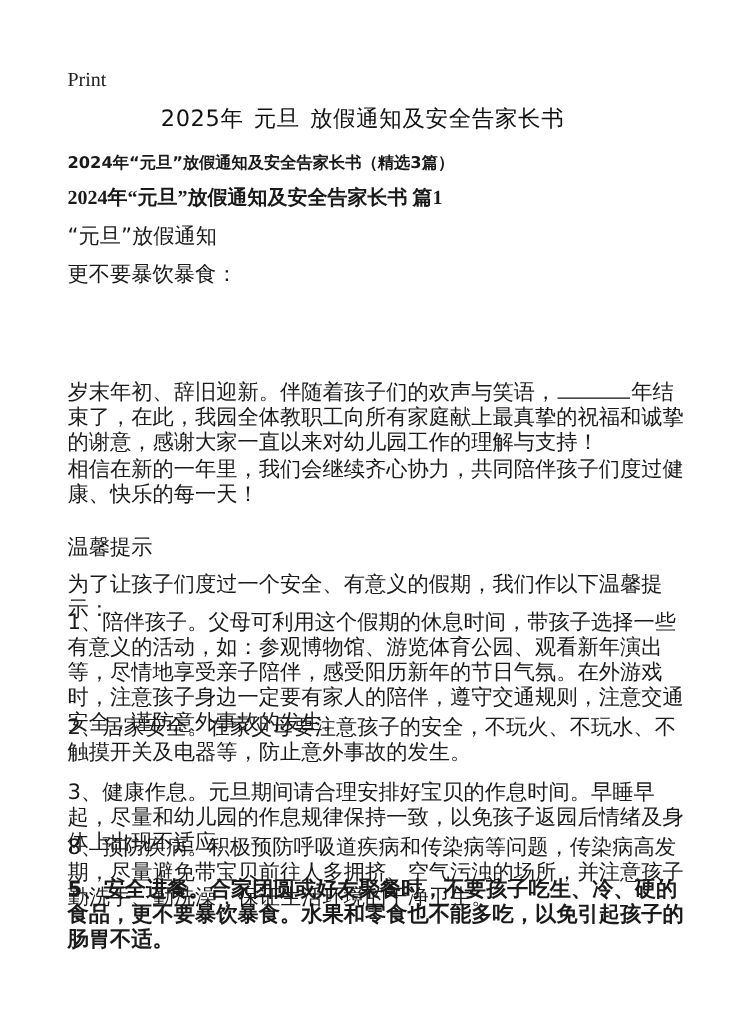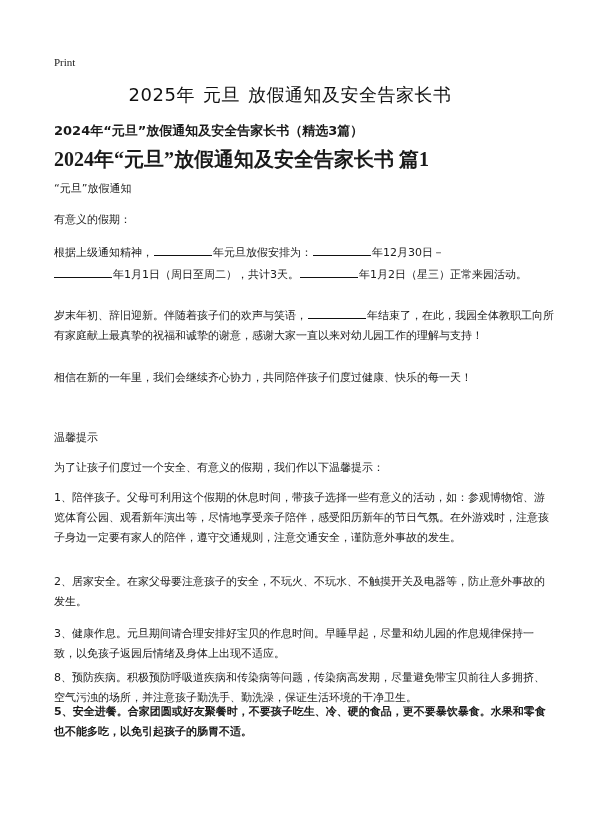--- a/index.html
+++ b/index.html
@@ -1,44 +1,41 @@
 <!DOCTYPE html>
 <html><head>
 <meta charset="utf-8">
 <style>
   html, body { margin: 0; padding: 0; background: #ffffff; }
   body { width: 600px; height: 828px; overflow: hidden; position: relative; color: #111; font-family: "DejaVu Sans", sans-serif; }
   .page { position: absolute; left: 0; top: 0; width: 600px; height: 828px; }
-  .print { position: absolute; left: 54px; top: 56px; font-family: "Liberation Serif", serif; font-size: 11px; color: #222; }
+  .print { position: absolute; left: 54px; top: 56px; font-family: "Liberation Serif", serif; font-size: 16px; color: #222; }
   .title { position: absolute; left: 0; width: 580px; top: 83px; text-align: center; font-size: 18px; letter-spacing: 0.5px; color: #111; }
   .title span { margin: 0 4px; }
-  .p { position: absolute; left: 54px; width: 500px; font-size: 11px; line-height: 20px; color: #1a1a1a; }
+  .p { position: absolute; left: 54px; width: 500px; font-size: 17px; line-height: 20px; color: #1a1a1a; }
   .subtitle { top: 121px; font-size: 13px; font-weight: bold; }
-  .h2 { top: 149px; font-family: "Liberation Serif", "DejaVu Serif", serif; font-weight: bold; font-size: 20px; }
+  .h2 { top: 149px; font-family: "Liberation Serif", "DejaVu Serif", serif; font-weight: bold; font-size: 16px; }
   .blank { display: inline-block; width: 58px; border-bottom: 1px solid #111; height: 14px; vertical-align: baseline; margin: 0 1px; }
 </style>
 </head>
 <body>
 
 <div class="page">
   <div class="print">Print</div>
 
   <div class="title">
     <span>2025年</span><span>元旦</span><span>放假通知及安全告家长书</span>
   </div>
 
   <div class="p subtitle">2024年“元旦”放假通知及安全告家长书（精选3篇）</div>
   <div class="p h2">2024年“元旦”放假通知及安全告家长书 篇1</div>
 
   <div class="p" style="top:179px;">“元旦”放假通知</div>
-  <div class="p" style="top:210px;">有意义的假期：</div>
+  <div class="p" style="top:210px;">更不要暴饮暴食：</div>
 
-  <div class="p" style="top:241px;">
-    <span>根据上级通知精神，</span><span class="blank"></span><span>年元旦放假安排为：</span><span class="blank"></span><span>年12月30日－</span><br><span class="blank" style="margin-left:0"></span><span>年1月1日（周日至周二），共计3天。</span><span class="blank"></span><span>年1月2日（星三）正常来园活动。</span>
-  </div>
 
   <div class="p" style="top:304px;">
     <span>岁末年初、辞旧迎新。伴随着孩子们的欢声与笑语，</span><span class="blank"></span><span>年结束了，在此，我园全体教职工向所有家庭献上最真挚的祝福和诚挚的谢意，感谢大家一直以来对幼儿园工作的理解与支持！</span>
   </div>
 
   <div class="p" style="top:368px;font-family:Liberation Mono, monospace;">相信在新的一年里，我们会继续齐心协力，共同陪伴孩子们度过健康、快乐的每一天！</div>
   <div class="p" style="top:428px;">温馨提示</div>
   <div class="p" style="top:458px;">为了让孩子们度过一个安全、有意义的假期，我们作以下温馨提示：</div>
 
   <div class="p" style="top:488px;">1、陪伴孩子。父母可利用这个假期的休息时间，带孩子选择一些有意义的活动，如：参观博物馆、游览体育公园、观看新年演出等，尽情地享受亲子陪伴，感受阳历新年的节日气氛。在外游戏时，注意孩子身边一定要有家人的陪伴，遵守交通规则，注意交通安全，谨防意外事故的发生。</div>

